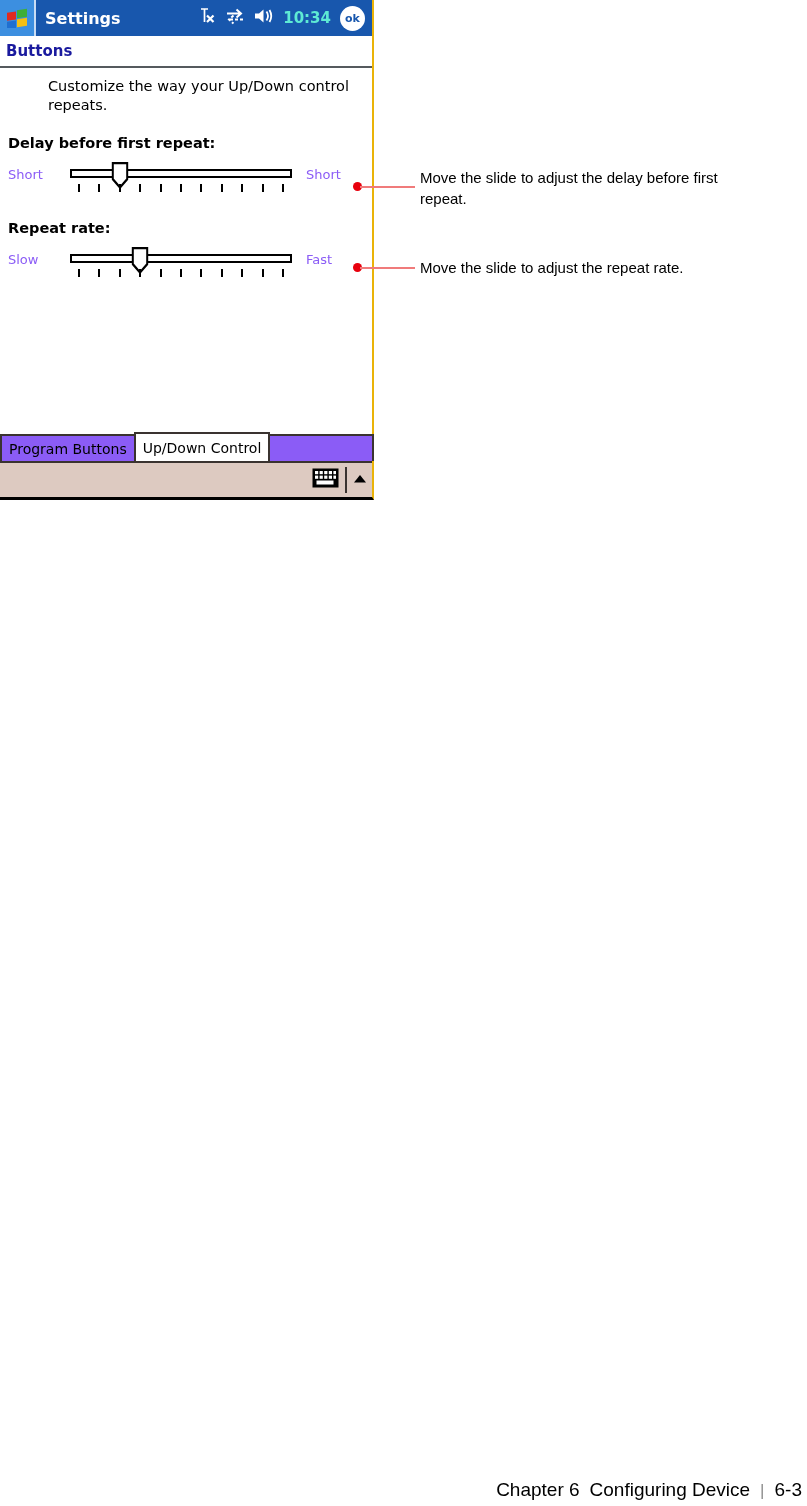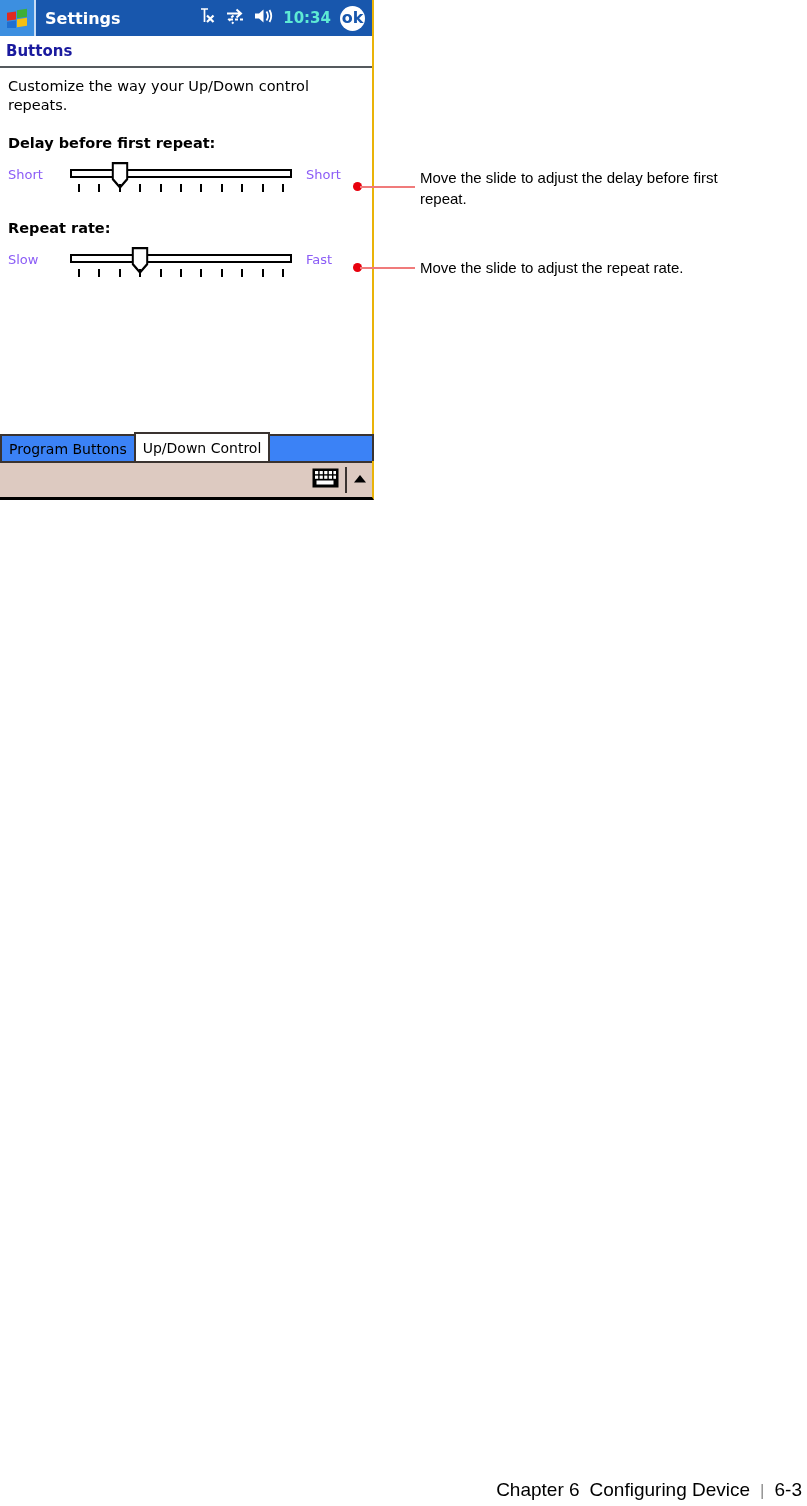--- a/index.html
+++ b/index.html
@@ -77,21 +77,21 @@
     text-align: right;
   }
   .ok-btn {
     width: 25px;
     height: 25px;
     border-radius: 50%;
     background: #ffffff;
     color: #1857ad;
     font-family: "DejaVu Sans", sans-serif;
     font-weight: bold;
-    font-size: 16px;
+    font-size: 11px;
     display: flex;
     align-items: center;
     justify-content: center;
     line-height: 1;
   }
 
   
   .page-head {
     height: 30px;
     padding-left: 6px;
@@ -118,20 +118,21 @@
     background: #fff;
     padding: 9px 8px 0 8px;
     box-sizing: border-box;
   }
   .desc {
     font-family: "DejaVu Sans", sans-serif;
     font-size: 14.5px;
     color: #000;
     line-height: 19px;
     max-width: 330px;
+    margin-left: 40px;
   }
   .group-label {
     font-family: "DejaVu Sans", sans-serif;
     font-weight: bold;
     font-size: 14.5px;
     color: #000;
     margin-top: 20px;
   }
   .slider-row {
     display: flex;
@@ -196,21 +197,21 @@
     width: 372px;
     height: 29px;
     display: flex;
     align-items: flex-end;
     box-sizing: border-box;
   }
   .tab {
     height: 27px;
     border: 2px solid #3a3330;
     border-bottom: none;
-    background: #3b82f6;
+    background: #8b5cf6;
     display: flex;
     align-items: center;
     justify-content: center;
     padding: 0 7px;
     box-sizing: border-box;
     font-family: "DejaVu Sans", sans-serif;
     font-size: 14px;
     color: #000;
     margin-right: -2px;
   }

